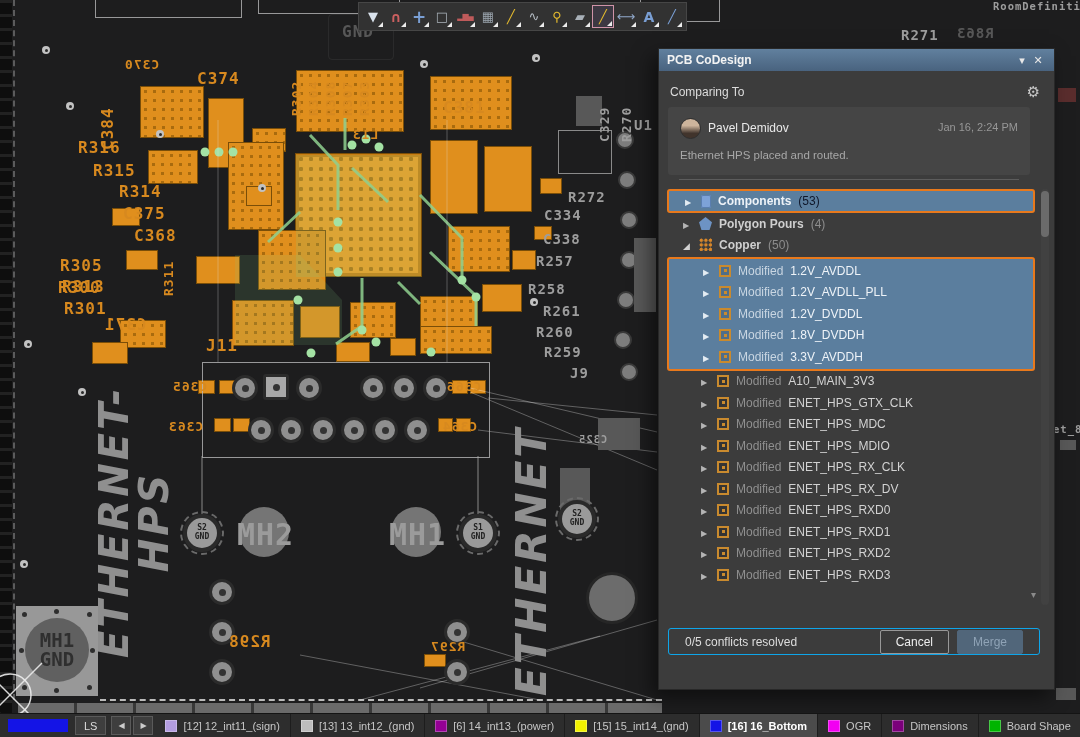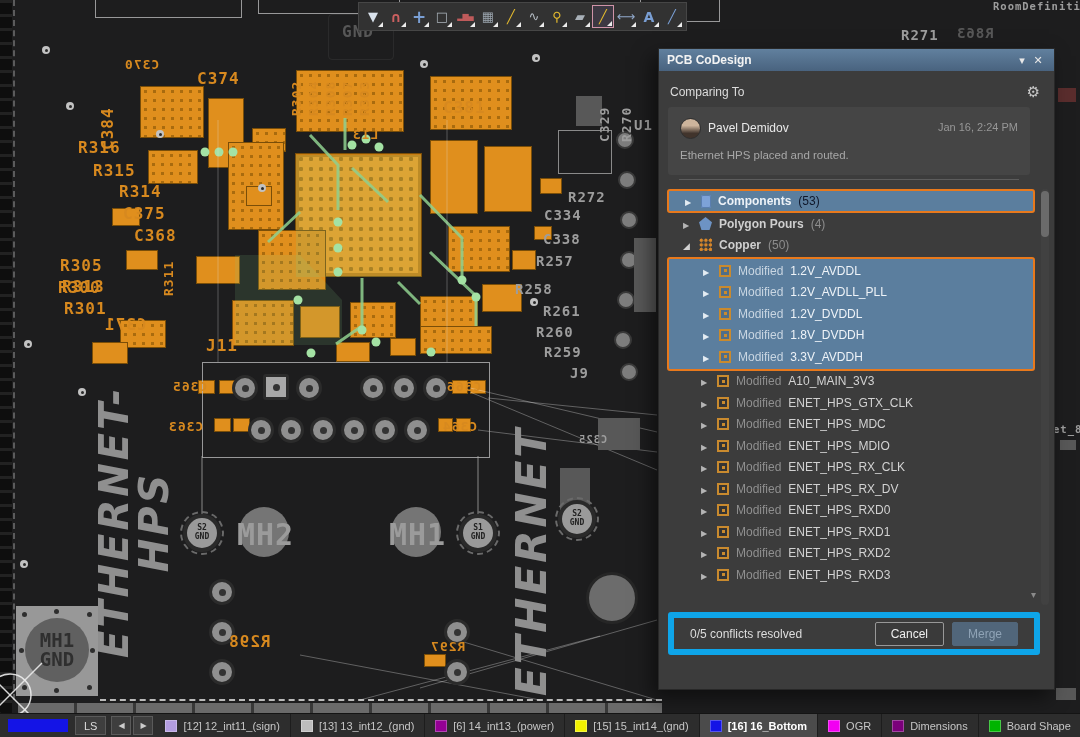--- a/index.html
+++ b/index.html
@@ -94,21 +94,21 @@
   .mico{width:12px;height:12px;border:2px solid #c98a2e;background:rgba(0,0,0,.12);position:relative;flex:none;box-sizing:border-box;}
   .mico::after{content:"";position:absolute;left:2.5px;top:2.5px;width:3px;height:3px;background:#c98a2e;}
   .prefix{color:#8f8f8f;}
   .net{color:#d2d2d2;}
   .selbox .prefix{color:#c9d6e2;} .selbox .net{color:#eef3f8;}
 
   #scroll{position:absolute;right:5px;top:140px;width:8px;height:416px;background:#414141;border-radius:4px;}
   #scroll .thumb{position:absolute;left:0;top:2px;width:8px;height:46px;background:#6b6b6b;border-radius:4px;}
   #scrolldn{position:absolute;right:18px;top:540px;color:#8a8a8a;font-size:10px;}
 
-  #confbar{position:absolute;left:9px;right:14px;bottom:34px;height:43px;border:6px solid #0ea5e9;border-radius:3px;display:flex;align-items:center;padding:0 16px;box-sizing:border-box;color:#dddddd;font-size:12px;}
+  #confbar{position:absolute;left:9px;right:14px;bottom:34px;height:27px;border:1px solid #0ea5e9;border-radius:3px;display:flex;align-items:center;padding:0 16px;box-sizing:border-box;color:#dddddd;font-size:12px;}
   #confbar .sp{flex:1;}
   .btn{height:22px;padding:0 15px;font-size:12px;border-radius:2px;display:flex;align-items:center;cursor:default;}
   .btn.cancel{background:#3a3a3a;border:1px solid #989898;color:#eeeeee;}
   .btn.merge{background:#51667a;border:1px solid #51667a;color:#8fa3b6;margin-left:8px;}
   #fbar{position:absolute;left:0;right:0;bottom:0;height:30px;background:#333333;border-top:1px solid #2a2a2a;display:flex;align-items:center;justify-content:flex-end;padding:0 14px;}
   #fbar a{color:#4f9fd9;font-size:12px;text-decoration:none;display:flex;align-items:center;gap:5px;}
   .extic{width:10px;height:10px;border:1px solid #4f9fd9;position:relative;display:inline-block;}
   .extic::after{content:"↗";position:absolute;right:-3px;top:-7px;font-size:9px;color:#4f9fd9;}
 
   
@@ -318,21 +318,21 @@
         <div class="lbl gry sm" style="left: 993px; top: 1px;">RoomDefinition_U</div>
         <div class="lbl gry md" style="left: 901px; top: 28px;">R271</div>
         <div class="lbl gry mir dim md" style="left: 956px; top: 26px;">R863</div>
         <div class="lbl gry md" style="left: 634px; top: 118px;">U1</div>
         <div class="lbl gry vrt" style="left: 598px; top: 142px;">C329</div>
         <div class="lbl gry vrt" style="left: 620px; top: 142px;">R270</div>
         <div class="lbl gry md" style="left: 568px; top: 190px;">R272</div>
         <div class="lbl gry md" style="left: 544px; top: 208px;">C334</div>
         <div class="lbl gry md" style="left: 543px; top: 232px;">C338</div>
         <div class="lbl gry md" style="left: 536px; top: 254px;">R257</div>
-        <div class="lbl gry md" style="left: 515px; top: 282px;">R258</div>
+        <div class="lbl gry md" style="left: 528px; top: 282px;">R258</div>
         <div class="lbl gry md" style="left: 543px; top: 304px;">R261</div>
         <div class="lbl gry md" style="left: 536px; top: 325px;">R260</div>
         <div class="lbl gry md" style="left: 544px; top: 345px;">R259</div>
         <div class="lbl gry md" style="left: 570px; top: 366px;">J9</div>
         <div class="lbl gry mir sm" style="left: 578px; top: 434px;">C325</div>
         <div class="lbl gry sm" style="left: 1053px; top: 424px;">et_8</div>
       </div>
 
     <div class="bigtxt" style="left:-40px;top:482px;width:348px;font-size:40px">ETHERNET-HPS</div>
     <div class="bigtxt" style="left:384px;top:540px;width:296px;font-size:42px">ETHERNET</div>

